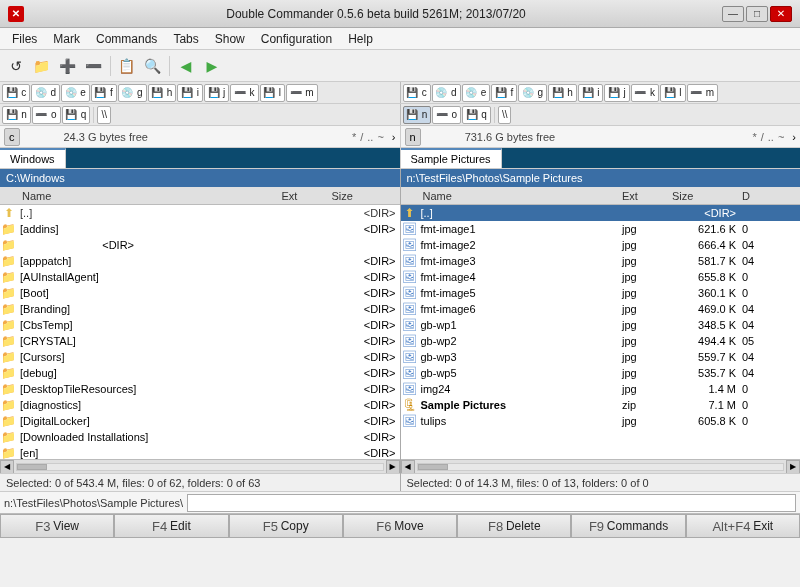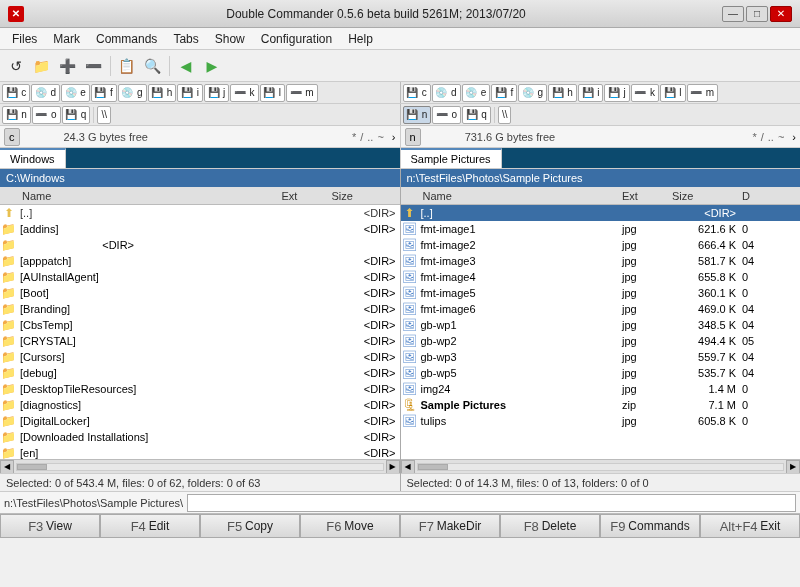--- a/index.html
+++ b/index.html
@@ -691,17 +691,16 @@
 <div id="bottom-path">
   <span style="font-size:11px;color:#333;">n:\TestFiles\Photos\Sample Pictures\</span>
   <input class="bottom-path-input" type="text" value="" style="flex: 1 1 0%;">
 </div>
 
 <div id="fkey-bar">
 <button class="fkey-btn"><span class="fkey-label">F3</span>&nbsp;<span class="fkey-name">View</span></button>
     <button class="fkey-btn"><span class="fkey-label">F4</span>&nbsp;<span class="fkey-name">Edit</span></button>
     <button class="fkey-btn"><span class="fkey-label">F5</span>&nbsp;<span class="fkey-name">Copy</span></button>
     <button class="fkey-btn"><span class="fkey-label">F6</span>&nbsp;<span class="fkey-name">Move</span></button>
-    <button class="fkey-btn"><span class="fkey-label">F7</span>&nbsp;<span class="fkey-name">MakeDir</span></button>
     <button class="fkey-btn"><span class="fkey-label">F8</span>&nbsp;<span class="fkey-name">Delete</span></button>
     <button class="fkey-btn"><span class="fkey-label">F9</span>&nbsp;<span class="fkey-name">Commands</span></button>
     <button class="fkey-btn"><span class="fkey-label">Alt+F4</span>&nbsp;<span class="fkey-name">Exit</span></button>
   </div>
 
 </body></html>

